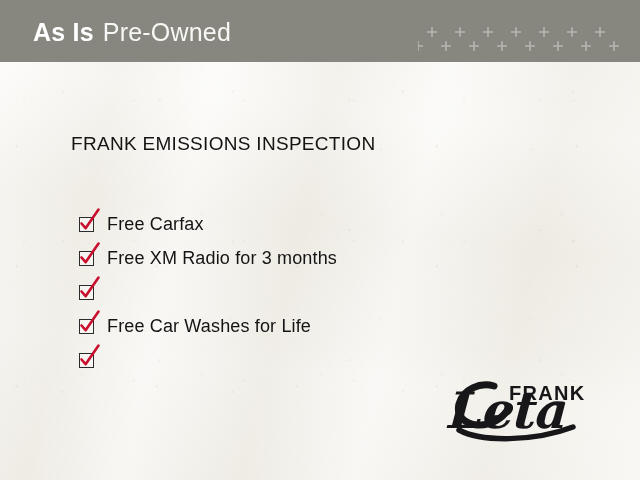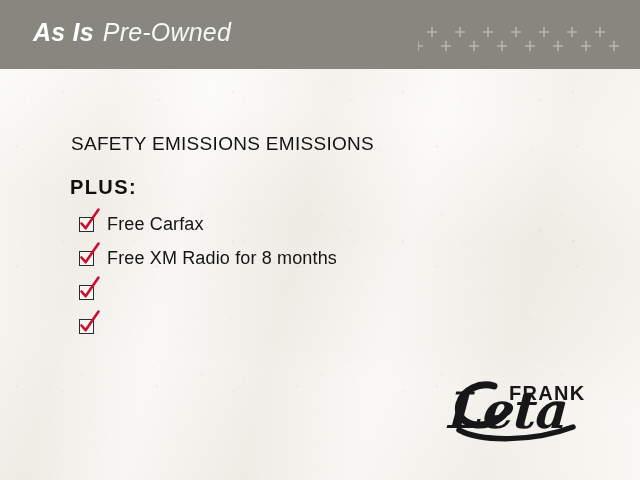--- a/index.html
+++ b/index.html
@@ -41,23 +41,22 @@
       190px 130px, 150px 170px, 110px 140px,
       100% 100%, 100% 100%, 100% 100%;
   }
 
   
   .header-band {
     position: absolute;
     left: 0;
     top: 0;
     width: 640px;
-    height: 69px;
+    height: 62px;
     background: #87877f;
-    font-style: italic;
   }
   .header-title {
     position: absolute;
     left: 33px;
     top: 20px;
     white-space: nowrap;
     line-height: 1;
   }
   .title-strong {
     font-size: 25px;
@@ -221,55 +220,63 @@
           <path d="M112 19 v10 M107 24 h10"></path>
           <path d="M140 19 v10 M135 24 h10"></path>
           <path d="M168 19 v10 M163 24 h10"></path>
           <path d="M196 19 v10 M191 24 h10"></path>
         </g>
       </g>
     </svg>
 
   </div>
 
-  <div class="headline">SAFETY EMISSIONS EMISSIONS</div>
-
-  <div class="plus-label">PLUS:</div>
+  <div class="headline">FRANK EMISSIONS INSPECTION</div>
+
 
   <div class="checklist">
 
     <div class="check-row">
       <span class="check-mark-wrap">
         <span class="check-box"></span>
         <svg class="check-tick" viewBox="0 0 26 26" xmlns="http://www.w3.org/2000/svg">
           <path d="M4.5 15.5 L8.6 20.2 L21.5 1.5" fill="none" stroke="#c8102e" stroke-width="2.6" stroke-linecap="round" stroke-linejoin="round"></path>
         </svg>
       </span>
       <span class="check-label">Free Carfax</span>
     </div>
 
     <div class="check-row">
       <span class="check-mark-wrap">
         <span class="check-box"></span>
         <svg class="check-tick" viewBox="0 0 26 26" xmlns="http://www.w3.org/2000/svg">
           <path d="M4.5 15.5 L8.6 20.2 L21.5 1.5" fill="none" stroke="#c8102e" stroke-width="2.6" stroke-linecap="round" stroke-linejoin="round"></path>
         </svg>
       </span>
-      <span class="check-label">Free XM Radio for 8 months</span>
-    </div>
-
-    <div class="check-row">
-      <span class="check-mark-wrap">
-        <span class="check-box"></span>
-        <svg class="check-tick" viewBox="0 0 26 26" xmlns="http://www.w3.org/2000/svg">
-          <path d="M4.5 15.5 L8.6 20.2 L21.5 1.5" fill="none" stroke="#c8102e" stroke-width="2.6" stroke-linecap="round" stroke-linejoin="round"></path>
-        </svg>
-      </span>
-    </div>
-
+      <span class="check-label">Free XM Radio for 3 months</span>
+    </div>
+
+    <div class="check-row">
+      <span class="check-mark-wrap">
+        <span class="check-box"></span>
+        <svg class="check-tick" viewBox="0 0 26 26" xmlns="http://www.w3.org/2000/svg">
+          <path d="M4.5 15.5 L8.6 20.2 L21.5 1.5" fill="none" stroke="#c8102e" stroke-width="2.6" stroke-linecap="round" stroke-linejoin="round"></path>
+        </svg>
+      </span>
+    </div>
+
+    <div class="check-row">
+      <span class="check-mark-wrap">
+        <span class="check-box"></span>
+        <svg class="check-tick" viewBox="0 0 26 26" xmlns="http://www.w3.org/2000/svg">
+          <path d="M4.5 15.5 L8.6 20.2 L21.5 1.5" fill="none" stroke="#c8102e" stroke-width="2.6" stroke-linecap="round" stroke-linejoin="round"></path>
+        </svg>
+      </span>
+      <span class="check-label">Free Car Washes for Life</span>
+    </div>
 
     <div class="check-row">
       <span class="check-mark-wrap">
         <span class="check-box"></span>
         <svg class="check-tick" viewBox="0 0 26 26" xmlns="http://www.w3.org/2000/svg">
           <path d="M4.5 15.5 L8.6 20.2 L21.5 1.5" fill="none" stroke="#c8102e" stroke-width="2.6" stroke-linecap="round" stroke-linejoin="round"></path>
         </svg>
       </span>
     </div>
 

